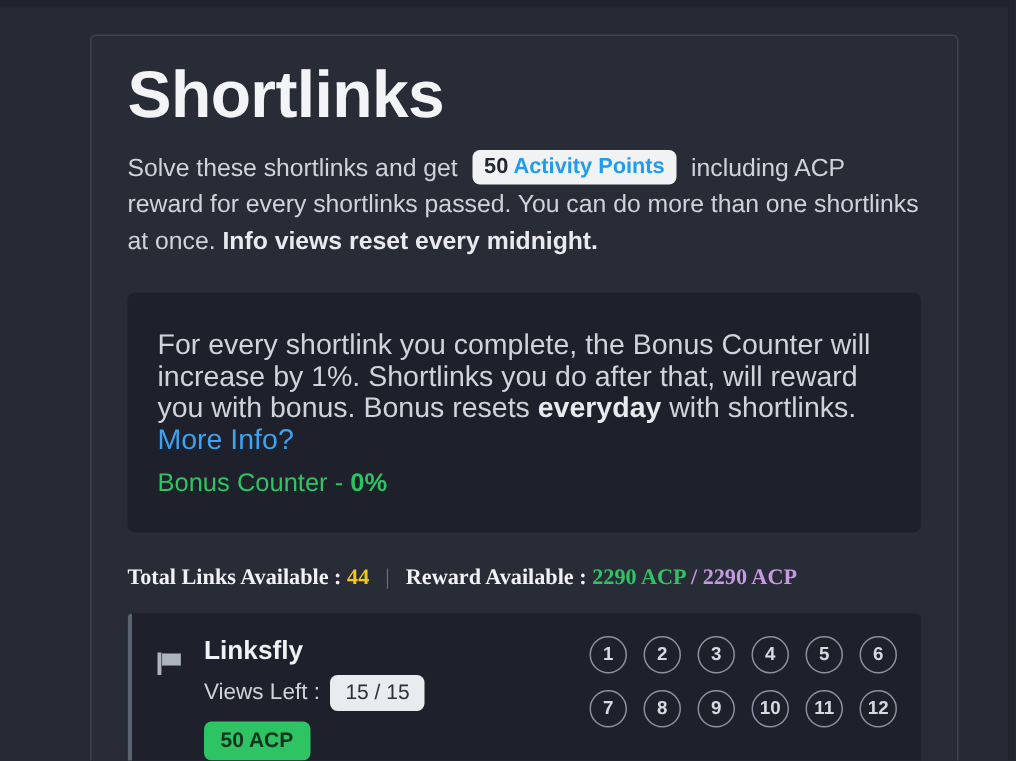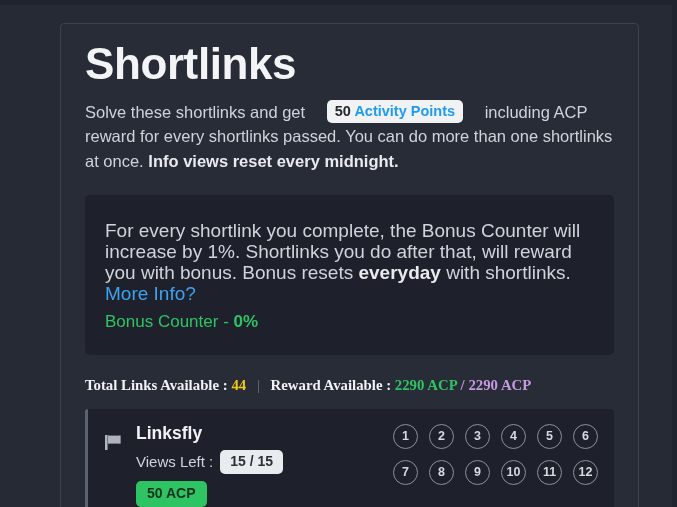--- a/index.html
+++ b/index.html
@@ -69,21 +69,21 @@
 
   .ap-badge {
     display: inline-block;
     background: #f1f2f4;
     border-radius: 5px;
     padding: 2px 8px 3px;
     font-size: 14.5px;
     font-weight: 700;
     line-height: 18px;
     vertical-align: 2px;
-    margin: 0 17px;
+    margin: 0 5px;
     white-space: nowrap;
   }
   .ap-badge .ap-num { color: #23272f; }
   .ap-badge .ap-text { color: #1f9bf0; }
 
   .green-text { color: #2fc463; }
 
   
   .bonus-panel {
     margin-top: 22px;
@@ -177,21 +177,21 @@
     color: #cfd3da;
     line-height: 20px;
   }
   .views-badge {
     display: inline-block;
     background: #e9ecef;
     color: #2b2f38;
     border-radius: 5px;
     padding: 3px 10px 4px;
     font-size: 14px;
-    font-weight: 700;
+    font-weight: 400;
     line-height: 17px;
   }
   .acp-badge {
     display: inline-block;
     margin-top: 7px;
     background: #2fc463;
     color: #16321f;
     border-radius: 5px;
     padding: 4px 11px 5px;
     font-size: 14px;

